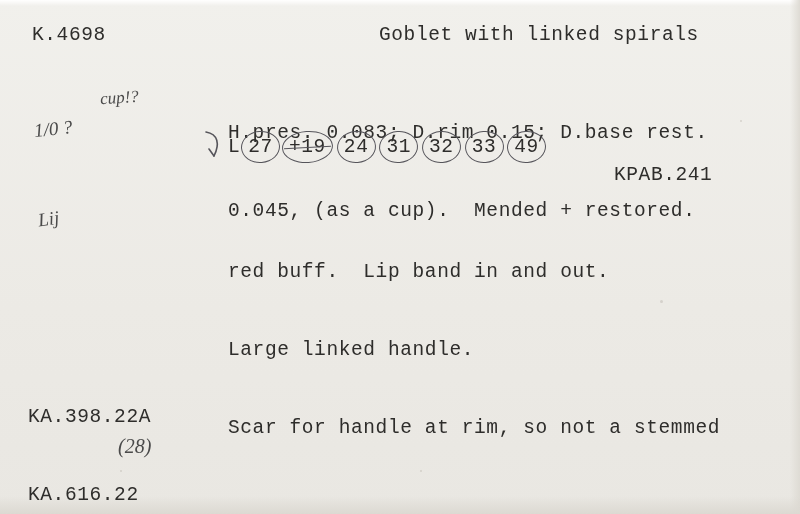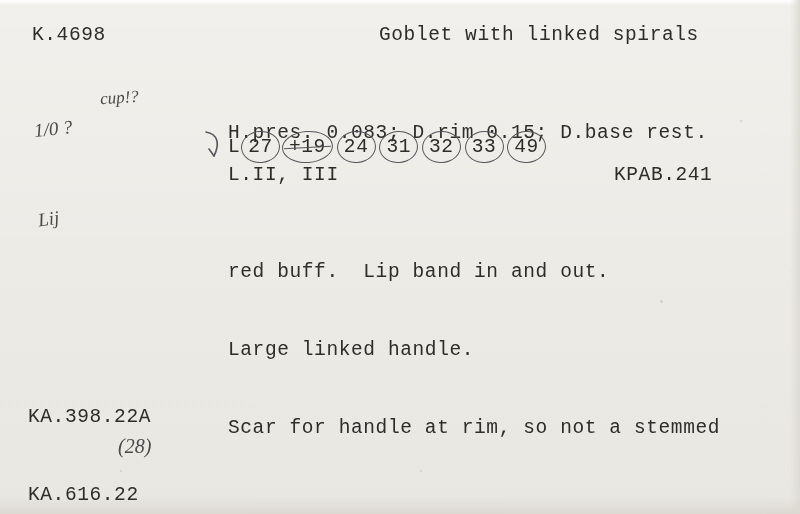--- a/index.html
+++ b/index.html
@@ -145,32 +145,32 @@
   <div class="speck" style="left:120px; top:470px; width:2px; height:2px;"></div>
   <div class="speck" style="left:420px; top:470px; width:2px; height:2px;"></div>
   <div class="speck" style="left:740px; top:120px; width:2px; height:2px;"></div>
 
   <div class="typed" id="catalog-number">K.4698</div>
 
   <div class="typed" id="title">Goblet with linked spirals</div>
 
   <div class="typed" id="dims-block">
     <div>H.pres. 0.083; D.rim 0.15; D.base rest.</div>
+    <div>0.045, (as a cup).  Mended + restored.</div>
   </div>
 
   <svg class="arrow-mark" viewBox="0 0 26 34">
     <path d="M6 4 C 18 6, 20 16, 14 28" stroke="#55545a" stroke-width="1.6" fill="none" stroke-linecap="round"></path>
     <path d="M14 28 L 9 21" stroke="#55545a" stroke-width="1.6" fill="none" stroke-linecap="round"></path>
   </svg>
 
   <div class="numrow">
     <span class="plain">L</span><span style="width:6px; display:inline-block;"></span><span class="circled"><span>27</span></span><span style="width:12px; display:inline-block;"></span><span class="circled strike"><span>+19</span></span><span style="width:14px; display:inline-block;"></span><span class="circled"><span>24</span></span><span style="width:14px; display:inline-block;"></span><span class="circled"><span>31</span></span><span style="width:14px; display:inline-block;"></span><span class="circled"><span>32</span></span><span style="width:14px; display:inline-block;"></span><span class="circled"><span>33</span></span><span style="width:14px; display:inline-block;"></span><span class="circled"><span>49</span></span>
   </div>
 
-  <div class="typed" id="layers-line">L.II, III</div>
 
   <div class="typed" id="kpab">KPAB.241</div>
 
   <div class="typed" id="desc-block">
     <div>red buff.  Lip band in and out.</div>
     <div>Large linked handle.</div>
     <div>Scar for handle at rim, so not a stemmed</div>
     
   </div>
 

